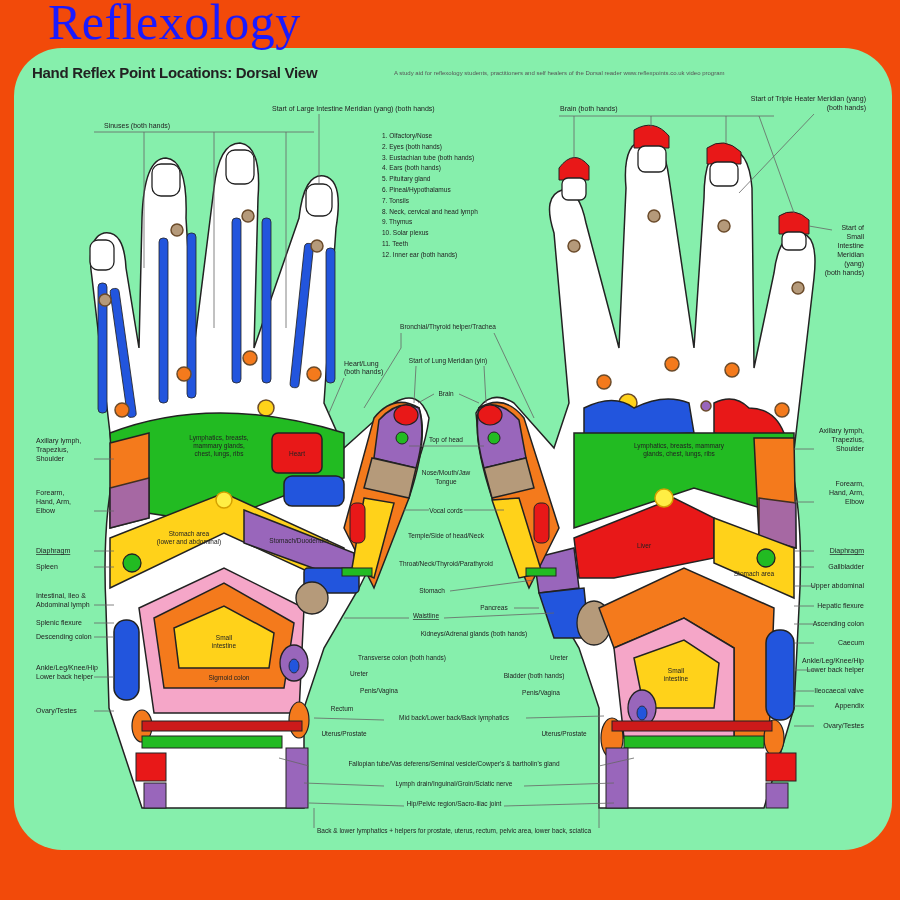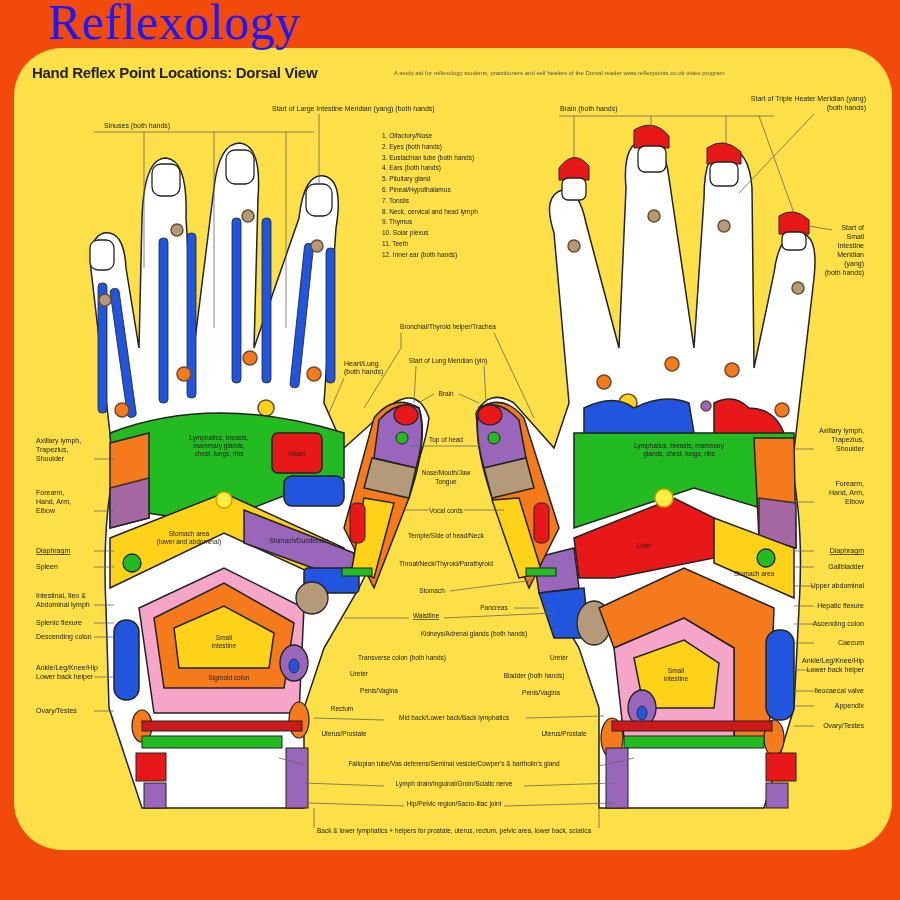--- a/index.html
+++ b/index.html
@@ -1,18 +1,18 @@
 <!DOCTYPE html>
 <html><head>
 <meta charset="utf-8">
 <style>
   html, body { margin:0; padding:0; }
   body { width:900px; height:900px; background:#f24a0a; position:relative; overflow:hidden; font-family:"Liberation Sans", sans-serif; }
   .app-title { position:absolute; left:48px; top:-8px; font-family:"Liberation Serif","DejaVu Serif", serif; font-size:50px; color:#1a1aff; line-height:60px; letter-spacing:0.5px; z-index:3; }
-  .card { position:absolute; left:14px; top:48px; width:878px; height:802px; background:#fde047; border-radius:48px; overflow:hidden; }
+  .card { position:absolute; left:14px; top:48px; width:878px; height:802px; background:#86efac; border-radius:48px; overflow:hidden; }
   .chart-title { position:absolute; left:18px; top:16px; font-size:15px; font-weight:bold; color:#222; letter-spacing:-0.3px; }
   .subtitle { position:absolute; left:380px; top:22px; font-size:6px; color:#555; white-space:nowrap; }
   svg { position:absolute; left:0; top:0; }
   .lbl { font-family:"Liberation Sans", sans-serif; font-size:7px; fill:#222; }
   .lblc { font-family:"Liberation Sans", sans-serif; font-size:6.5px; fill:#222; text-anchor:middle; }
   .lblr { font-family:"Liberation Sans", sans-serif; font-size:7px; fill:#222; text-anchor:end; }
   .zone { stroke:#222; stroke-width:1.5; }
   .ln { stroke:#666; stroke-width:0.8; fill:none; }
   .legend-list { position:absolute; left:368px; top:83px; font-size:6.5px; color:#222; line-height:10.8px; }
 </style>

